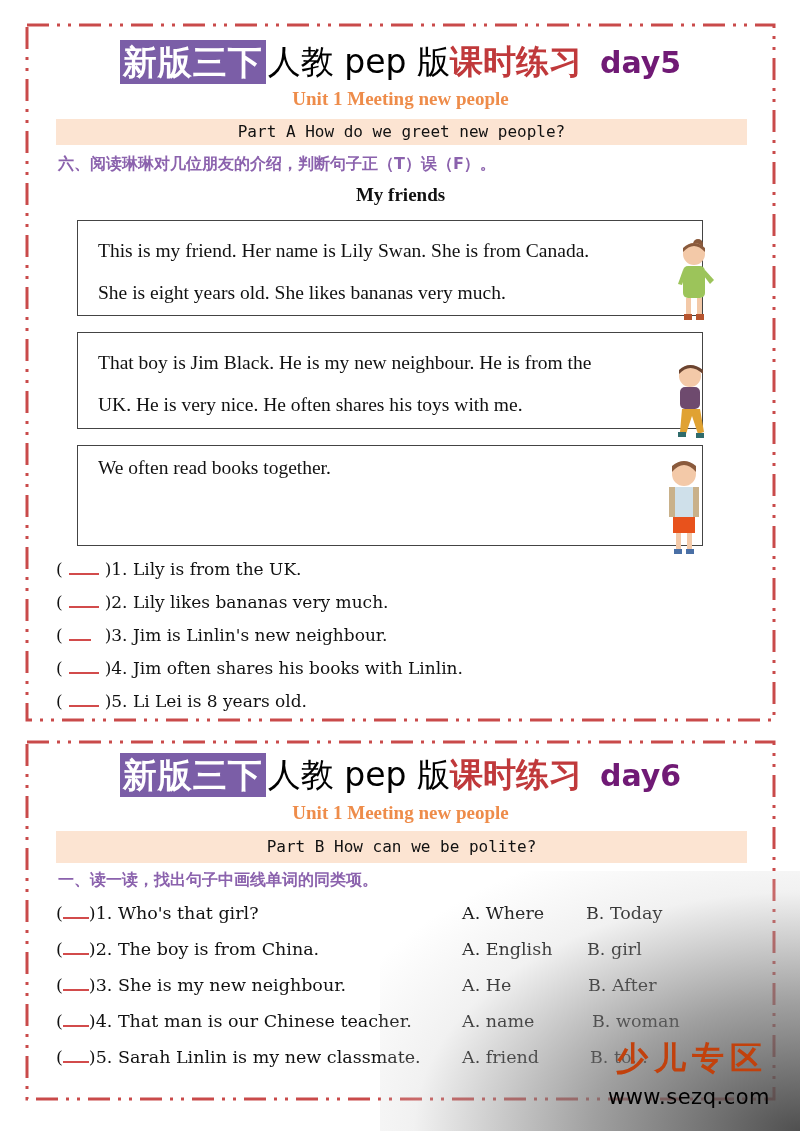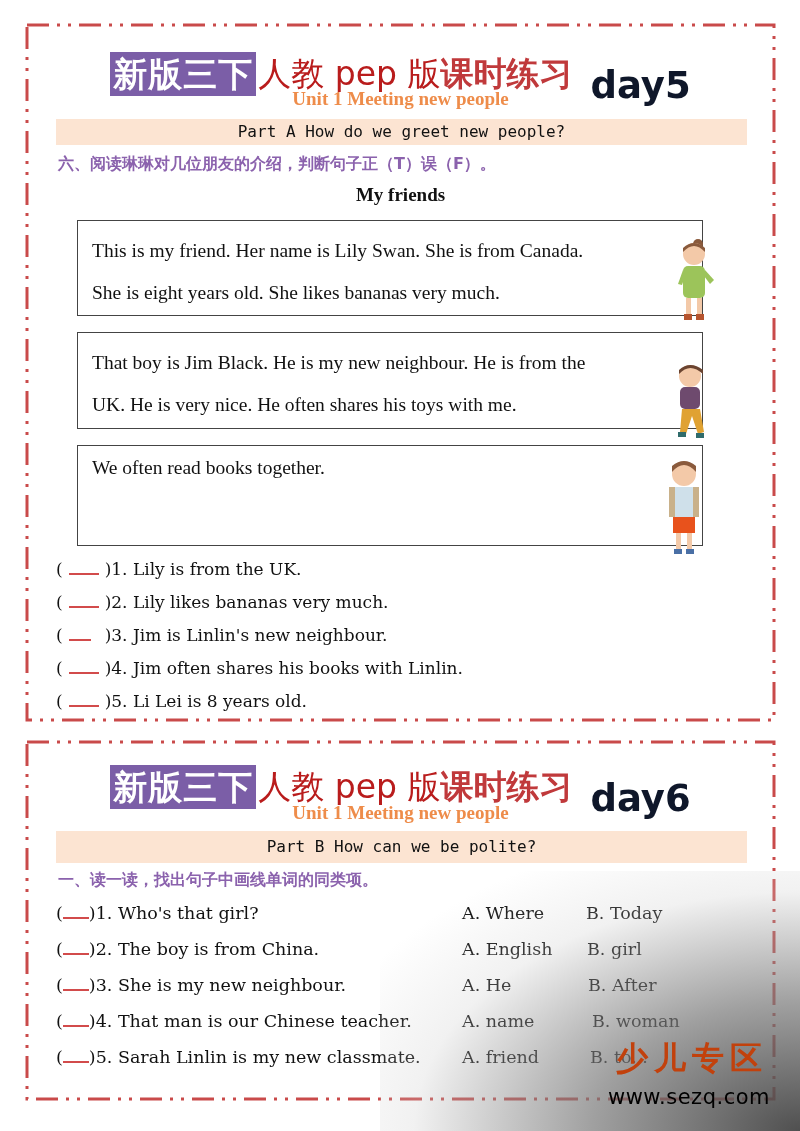--- a/index.html
+++ b/index.html
@@ -8,33 +8,33 @@
 
   .sheet { position: absolute; left: 26px; width: 749px; }
   .sheet-border { position: absolute; inset: 0; pointer-events: none; }
   .sheet-border svg { width: 100%; height: 100%; overflow: visible; }
 
   #sheet1 { top: 24px; height: 697px; }
   #sheet2 { top: 741px; height: 359px; }
 
   .title-row { position: absolute; left: 0; right: 0; display: flex; justify-content: center; align-items: center; white-space: nowrap; }
   .title-row .hl { background: #7b5ea7; color: #fff; padding: 0 3px; font-family: "DejaVu Sans", sans-serif; font-weight: bold; font-size: 34px; line-height: 44px; letter-spacing: 1px; }
-  .title-row .blue { color: #b91c1c; font-family: "DejaVu Sans", sans-serif; font-size: 33px; line-height: 44px; margin-left: 2px; }
+  .title-row .blue { color: #000000; font-family: "DejaVu Sans", sans-serif; font-size: 33px; line-height: 44px; margin-left: 2px; }
   .title-row .red { color: #c0393b; font-family: "DejaVu Sans", sans-serif; font-size: 33px; line-height: 44px; font-weight: bold; }
-  .title-row .day { color: #0f172a; font-family: "DejaVu Sans", sans-serif; font-size: 37px; font-weight: bold; margin-left: 18px; margin-top: 24px; }
+  .title-row .day { color: #701a75; font-family: "DejaVu Sans", sans-serif; font-size: 30px; font-weight: bold; margin-left: 18px; }
 
   .unit { position: absolute; left: 0; right: 0; text-align: center; color: #ee8c4a; font-family: "Liberation Serif", serif; font-weight: bold; font-size: 19px; }
 
   .part-bar { position: absolute; left: 30px; right: 28px; height: 26px; background: #fce4d2; text-align: center; font-family: "DejaVu Sans Mono", monospace; font-size: 16px; line-height: 26px; color: #111; }
 
   .instr { position: absolute; left: 32px; color: #8b62ad; font-family: "DejaVu Sans", sans-serif; font-weight: bold; font-size: 16px; }
 
   .subtitle { position: absolute; left: 0; right: 0; text-align: center; font-family: "Liberation Serif", serif; font-weight: bold; font-size: 19px; }
 
-  .passage { position: absolute; left: 51px; width: 626px; border: 1.5px solid #444; background: #fff; font-family: "Liberation Serif", serif; font-size: 19.5px; padding: 0 14px; }
+  .passage { position: absolute; left: 51px; width: 626px; border: 1.5px solid #444; background: #fff; font-family: "Liberation Serif", serif; font-size: 19.5px; padding: 0 20px; }
   .passage p { white-space: nowrap; }
   #p1 { top: 196px; height: 96px; }
   #p1 p { line-height: 42px; padding-top: 0; }
   #p1 .inner { padding-top: 9px; }
   #p2 { top: 308px; height: 97px; }
   #p2 .inner { padding-top: 9px; }
   #p2 p { line-height: 42px; }
   #p3 { top: 421px; height: 101px; }
   #p3 .inner { padding-top: 7px; }
   #p3 p { line-height: 30px; }

